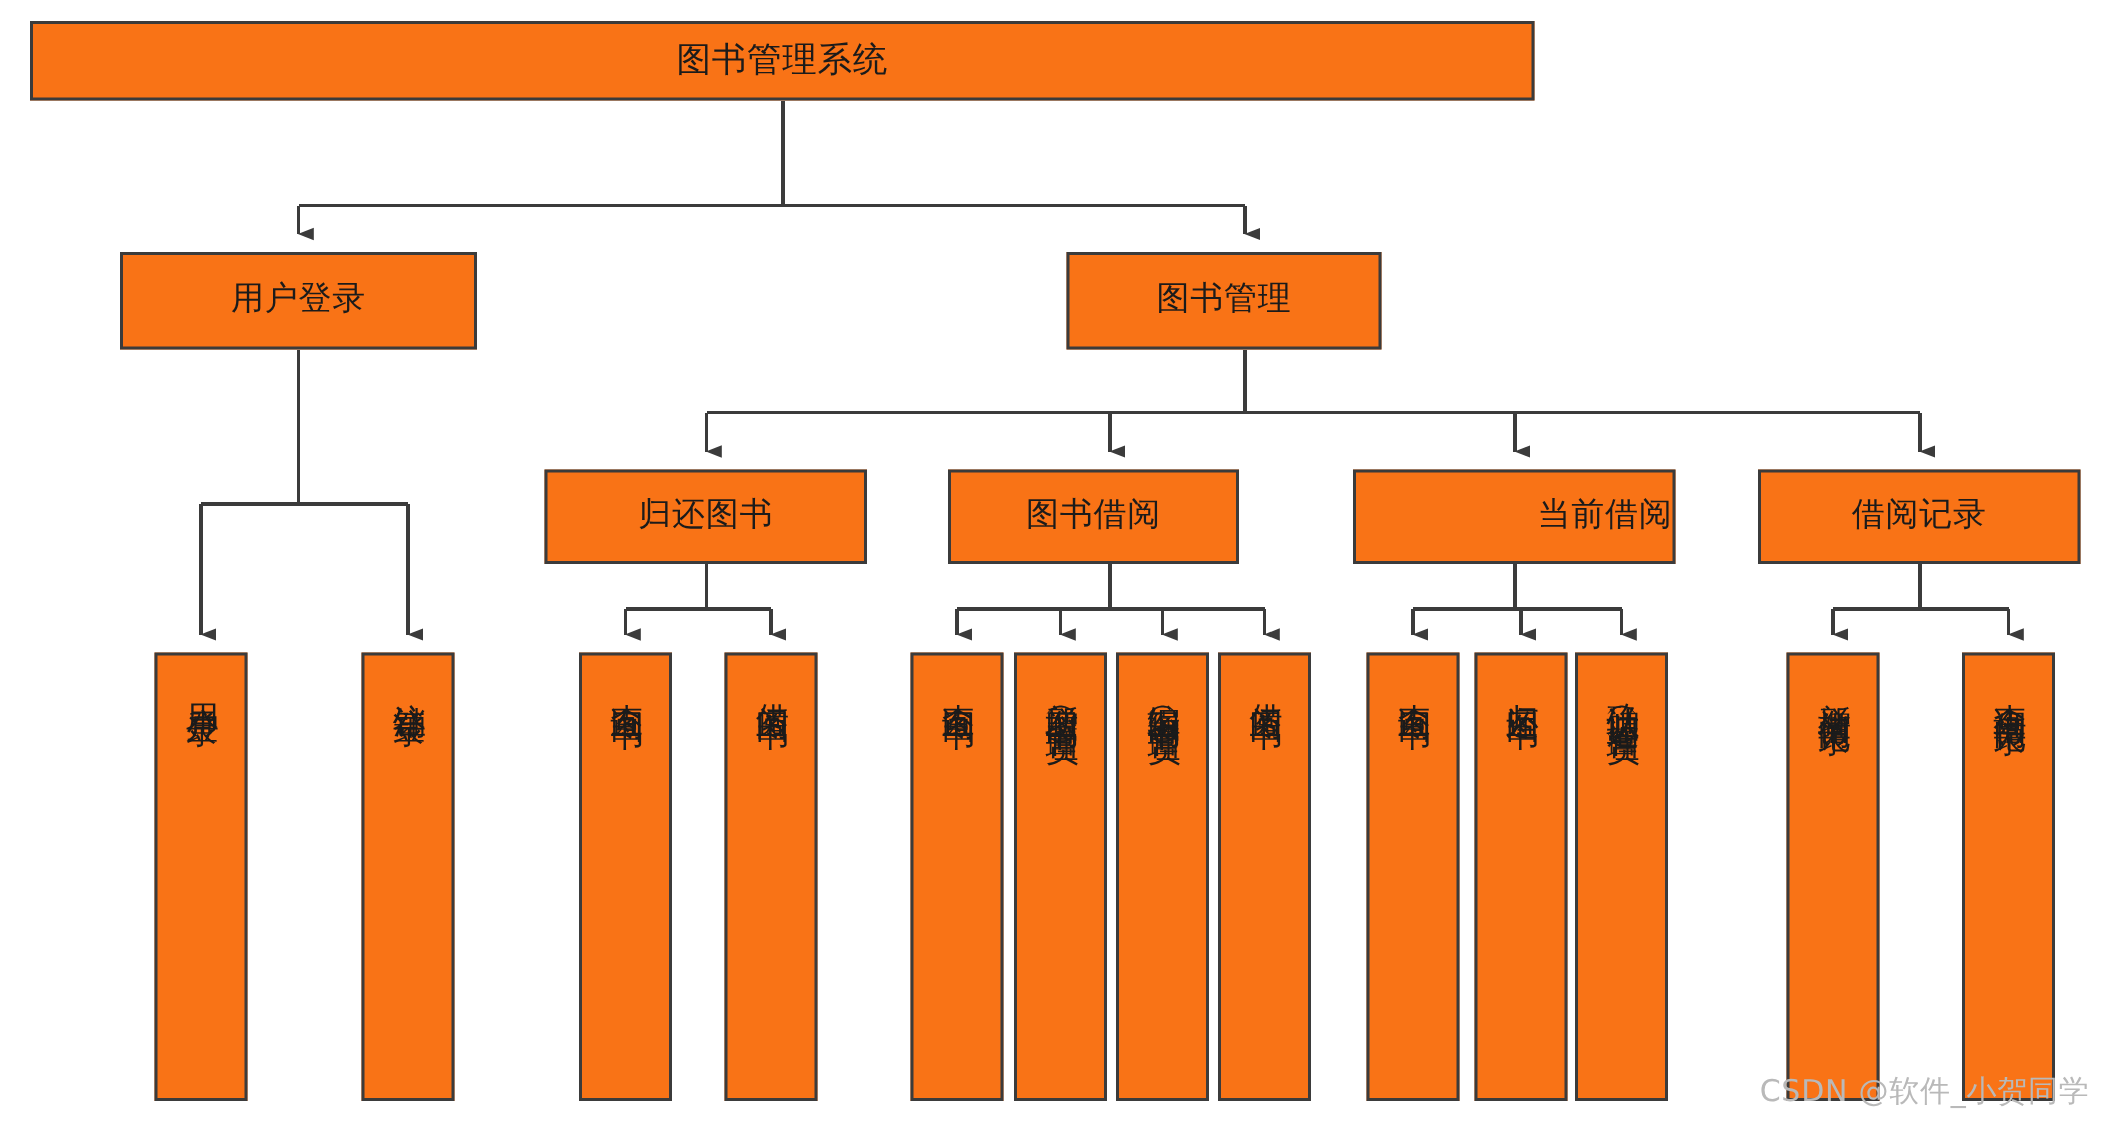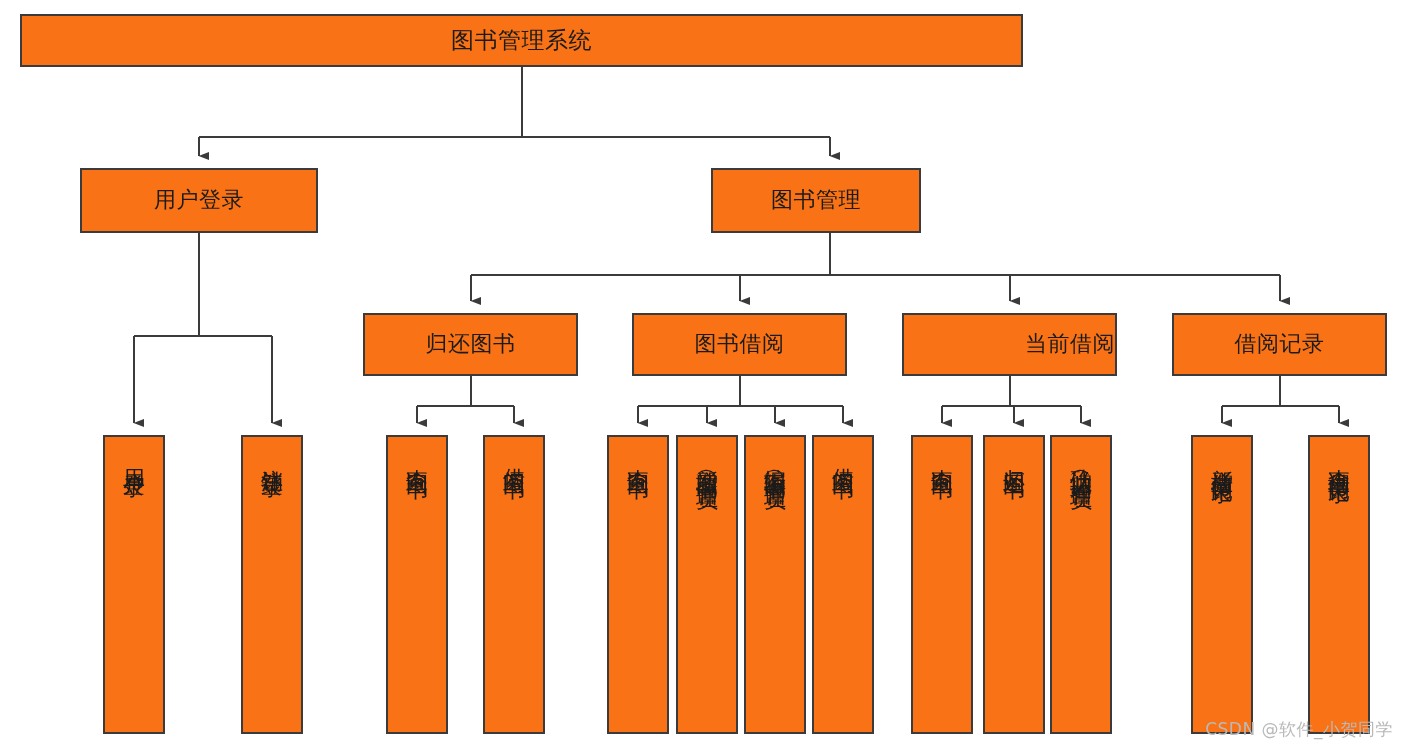--- a/index.html
+++ b/index.html
@@ -60,21 +60,21 @@
     text-orientation: upright;
     font-size: 22px;
     line-height: 1.0;
     letter-spacing: 3px;
     white-space: nowrap;
   }
   #watermark {
     position: absolute;
     right: 12px;
     bottom: 6px;
-    font-size: 17px;
+    font-size: 20px;
     color: #b9b9b9;
     letter-spacing: 0.5px;
     z-index: 3;
     white-space: nowrap;
     pointer-events: none;
   }
 </style>
 </head>
 <body>
 
@@ -129,21 +129,21 @@
       </div>
       <div class="node horiz" style="left: 80px; top: 168px; width: 238px; height: 65px;">
         <span class="label">用户登录</span>
       </div>
       <div class="node horiz" style="left: 711px; top: 168px; width: 210px; height: 65px;">
         <span class="label">图书管理</span>
       </div>
       <div class="node horiz" style="left: 363px; top: 313px; width: 215px; height: 63px;">
         <span class="label">归还图书</span>
       </div>
-      <div class="node horiz" style="left: 632px; top: 313px; width: 215px; height: 63px;">
+      <div class="node horiz" style="left: 632px; top: 313px; width: 194px; height: 63px;">
         <span class="label">图书借阅</span>
       </div>
       <div class="node horiz" style="left: 902px; top: 313px; width: 215px; height: 63px; justify-content: flex-end;">
         <span class="label">当前借阅</span>
       </div>
       <div class="node horiz" style="left: 1172px; top: 313px; width: 215px; height: 63px;">
         <span class="label">借阅记录</span>
       </div>
       <div class="node vert" style="left: 103px; top: 435px; width: 62px; height: 299px;">
         <span class="label">用户登录</span>

